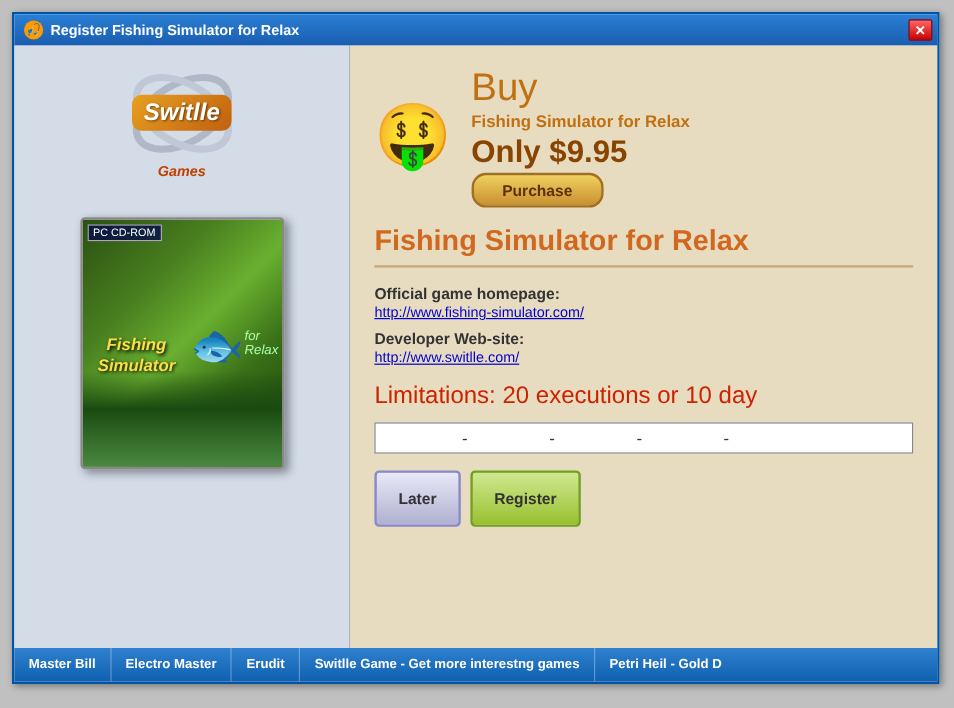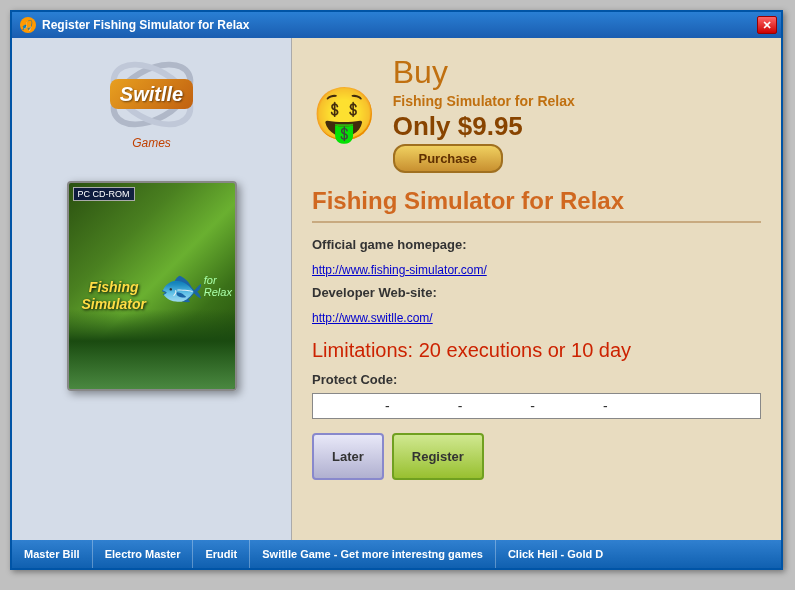--- a/index.html
+++ b/index.html
@@ -129,21 +129,21 @@
       font-size: 20px;
       font-weight: bold;
       font-style: italic;
       text-shadow: 1px 1px 2px rgba(0,0,0,0.5);
       line-height: 1.1;
     }
 
     .logo-games {
       color: #c04000;
       font-size: 12px;
-      font-weight: normal;
+      font-weight: bold;
       font-style: italic;
       margin-top: 2px;
     }
 
     .game-box-img {
       width: 170px;
       height: 210px;
       background: linear-gradient(135deg, #2a5010 0%, #4a8020 30%, #6ab030 50%, #3a7018 70%, #1a4008 100%);
       border: 2px solid #888;
       border-radius: 4px;
@@ -268,21 +268,21 @@
 
     .info-section {
       display: flex;
       flex-direction: column;
       gap: 8px;
     }
 
     .info-row {
       display: flex;
       flex-direction: column;
-      gap: 11px;
+      gap: 1px;
     }
 
     .info-label {
       font-weight: bold;
       color: #333;
       font-size: 13px;
     }
 
     .info-link {
       color: #0000cc;
@@ -458,21 +458,20 @@
         </div>
         <div class="info-row">
           <span class="info-label">Developer Web-site:</span>
           <a class="info-link">http://www.switlle.com/</a>
         </div>
       </div>
 
       <div class="limitations">Limitations: 20 executions or 10 day</div>
 
       <div class="protect-section">
-        <div class="protect-label">Protect Code:</div>
         <div class="code-input-row">
           <input class="code-segment" type="text" style="">
           <span class="code-dash">-</span>
           <input class="code-segment" type="text" style="">
           <span class="code-dash">-</span>
           <input class="code-segment" type="text" style="">
           <span class="code-dash">-</span>
           <input class="code-segment" type="text" style="">
           <span class="code-dash">-</span>
           <input class="code-segment" type="text" style="">
@@ -487,16 +486,16 @@
       </div>
 
     </div>
   </div>
 
   <div class="status-bar">
     <div class="status-item">Master Bill</div>
     <div class="status-item">Electro Master</div>
     <div class="status-item">Erudit</div>
     <div class="status-item">Switlle Game - Get more interestng games</div>
-    <div class="status-item">Click Heil - Gold D</div>
+    <div class="status-item">Petri Heil - Gold D</div>
   </div>
 
 </div>
 
 </body></html>

